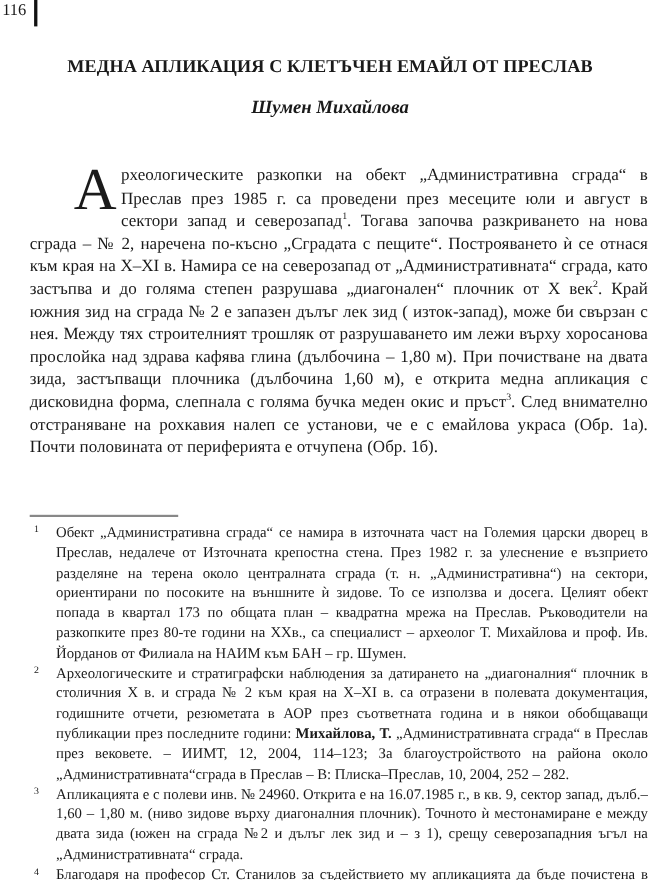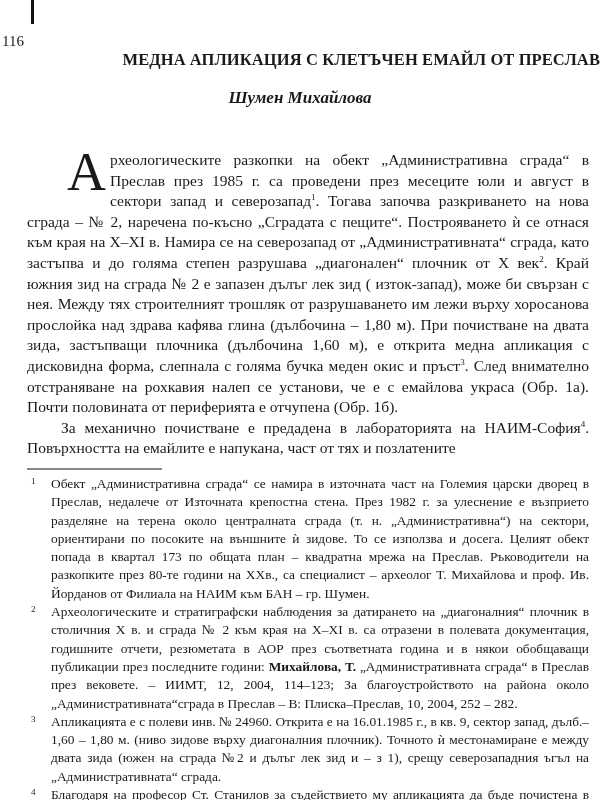--- a/index.html
+++ b/index.html
@@ -1,18 +1,18 @@
 <!DOCTYPE html>
 <html><head>
 <meta charset="utf-8">
 <style>
   html, body { margin: 0; padding: 0; background: #ffffff; }
   body { width: 600px; height: 800px; overflow: hidden; position: relative;
          font-family: "Liberation Serif", "DejaVu Serif", serif; color: #1a1a1a; }
-  .page-num { position: absolute; left: 2px; top: 2px; font-size: 15px; margin-top: 31px; }
+  .page-num { position: absolute; left: 2px; top: 2px; font-size: 15px; }
   .page-bar { position: absolute; left: 31px; top: 0px; width: 3px; height: 24px; background: #111; }
   .title { position: absolute; top: 50px; left: 0; width: 600px; text-align: center;
            font-weight: bold; font-size: 16.5px; letter-spacing: 0.1px; }
   .author { position: absolute; top: 88px; left: 0; width: 600px; text-align: center;
             font-weight: bold; font-style: italic; font-size: 17px; }
   .body { position: absolute; left: 27px; width: 562px; top: 150px; font-size: 15.5px; line-height: 20.6px;
           text-align: justify; }
   .body p { margin: 0; }
   .body p.indent { text-indent: 34px; }
   .dropcap { float: left; font-size: 54px; line-height: 40px; margin: 2px 4px 0 40px; font-weight: normal; }
@@ -23,42 +23,41 @@
   .fn { position: relative; padding-left: 24px; margin: 0; }
   .fn-num { position: absolute; left: 4px; top: -3px; font-size: 9px; }
   b { font-weight: bold; margin-top: 10px; }
 </style>
 </head>
 <body>
 
 <div class="page-num">116</div>
 <div class="page-bar"></div>
 
-<h1 class="title" style="margin:0;text-align:right;">МЕДНА АПЛИКАЦИЯ С КЛЕТЪЧЕН ЕМАЙЛ ОТ ПРЕСЛАВ</h1>
+<h1 class="title" style="margin:0;">МЕДНА АПЛИКАЦИЯ С КЛЕТЪЧЕН ЕМАЙЛ ОТ ПРЕСЛАВ</h1>
 <div class="author">Шумен Михайлова</div>
 
 <div class="body">
   <p>
     <span class="dropcap">А</span><span>рхеологическите разкопки на обект „Административна сграда“ в Преслав през 1985 г. са проведени през месеците юли и август в сектори запад и северозапад</span><sup>1</sup><span>. Тогава започва разкриването на нова сграда – № 2, наречена по-късно „Сградата с пещите“. Построяването ѝ се отнася към края на X–XI в. Намира се на северозапад от „Административната“ сграда, като застъпва и до голяма степен разрушава „диагонален“ плочник от X век</span><sup>2</sup><span>. Край южния зид на сграда № 2 е запазен дълъг лек зид ( изток-запад), може би свързан с нея. Между тях строителният трошляк от разрушаването им лежи върху хоросанова прослойка над здрава кафява глина (дълбочина – 1,80 м). При почистване на двата зида, застъпващи плочника (дълбочина 1,60 м), е открита медна апликация с дисковидна форма, слепнала с голяма бучка меден окис и пръст</span><sup>3</sup><span>. След внимателно отстраняване на рохкавия налеп се установи, че е с емайлова украса (Обр. 1а). Почти половината от периферията е отчупена (Обр. 1б).</span>
   </p>
-  <p class="indent"><span>За механично почистване е предадена в лабораторията на НАИМ-София</span><sup>4</sup><span>. Повърхността на емайлите е напукана, част от тях и позлатените</span></p>
 </div>
 
 <div class="rule"></div>
 
 <div class="footnotes">
   <p class="fn">
     <span class="fn-num">1</span>
     <span>Обект „Административна сграда“ се намира в източната част на Големия царски дворец в Преслав, недалече от Източната крепостна стена. През 1982 г. за улеснение е възприето разделяне на терена около централната сграда (т. н. „Административна“) на сектори, ориентирани по посоките на външните ѝ зидове. То се използва и досега. Целият обект попада в квартал 173 по общата план – квадратна мрежа на Преслав. Ръководители на разкопките през 80-те години на XXв., са специалист – археолог Т. Михайлова и проф. Ив. Йорданов от Филиала на НАИМ към БАН – гр. Шумен.</span>
   </p>
   <p class="fn">
     <span class="fn-num">2</span>
     <span>Археологическите и стратиграфски наблюдения за датирането на „диагоналния“ плочник в столичния X в. и сграда № 2 към края на X–XI в. са отразени в полевата документация, годишните отчети, резюметата в АОР през съответната година и в някои обобщаващи публикации през последните години: </span><b>Михайлова, Т.</b><span> „Административната сграда“ в Преслав през вековете. – ИИМТ, 12, 2004, 114–123; За благоустройството на района около „Административната“сграда в Преслав – В: Плиска–Преслав, 10, 2004, 252 – 282.</span>
   </p>
   <p class="fn">
     <span class="fn-num">3</span>
-    <span>Апликацията е с полеви инв. № 24960. Открита е на 16.01.1985 г., в кв. 9, сектор запад, дълб.–1,60 – 1,80 м. (ниво зидове върху диагоналния плочник). Точното ѝ местонамиране е между двата зида (южен на сграда №2 и дълъг лек зид и – з 1), срещу северозападния ъгъл на „Административната“ сграда.</span>
+    <span>Апликацията е с полеви инв. № 24960. Открита е на 16.07.1985 г., в кв. 9, сектор запад, дълб.–1,60 – 1,80 м. (ниво зидове върху диагоналния плочник). Точното ѝ местонамиране е между двата зида (южен на сграда №2 и дълъг лек зид и – з 1), срещу северозападния ъгъл на „Административната“ сграда.</span>
   </p>
   <p class="fn">
     <span class="fn-num">4</span>
     <span>Благодаря на професор Ст. Станилов за съдействието му апликацията да бъде почистена в лабораторията на НАИМ към БАН – София.</span>
   </p>
 </div>
 
 </body></html>

